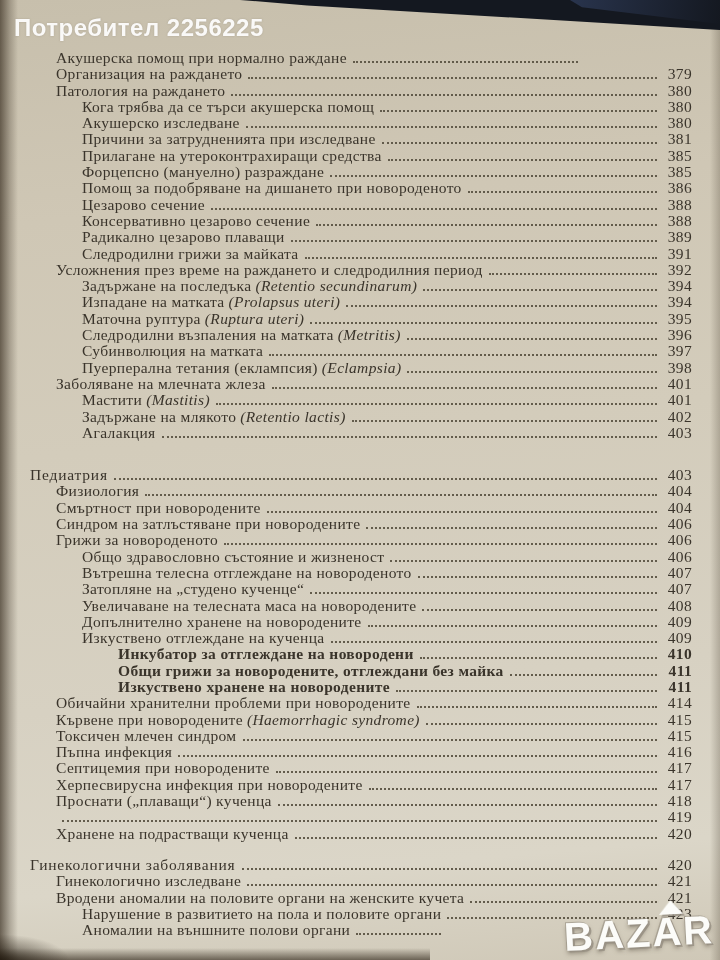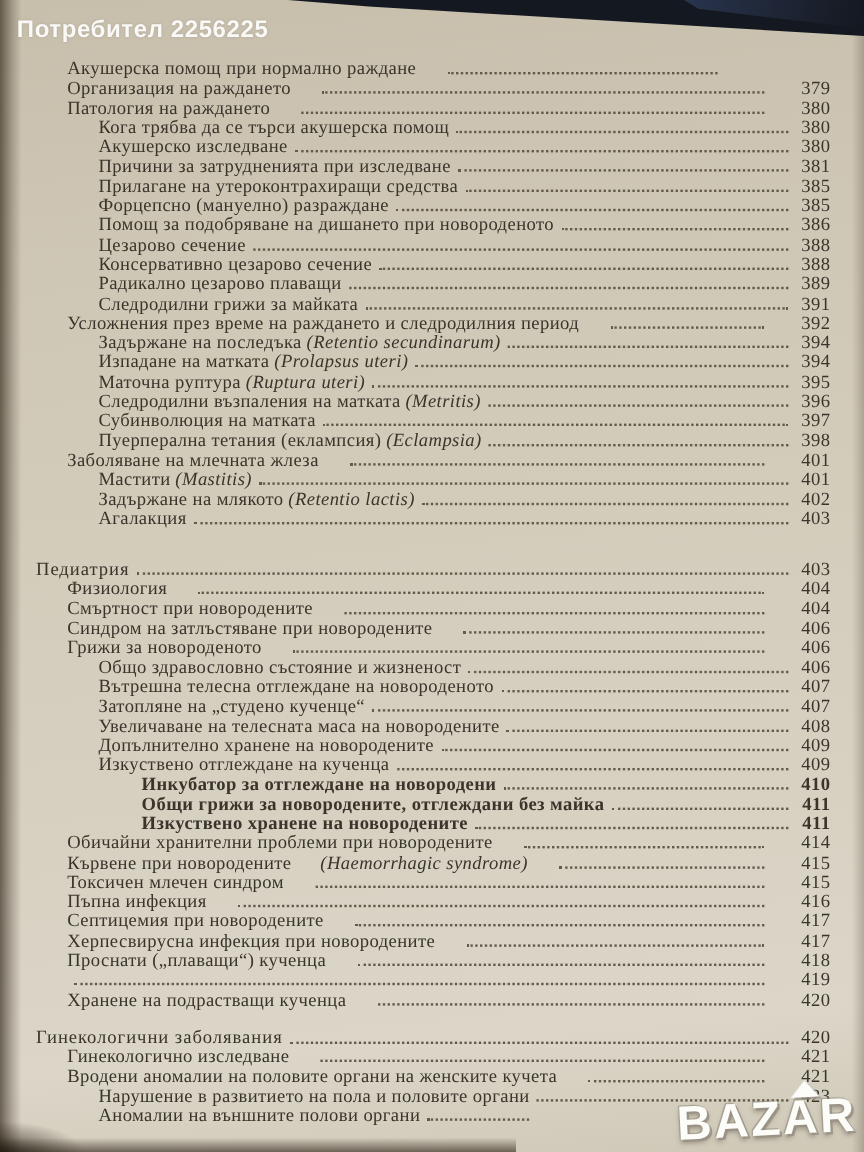--- a/index.html
+++ b/index.html
@@ -23,47 +23,47 @@
     clip-path:polygon(0 0,100% 0,100% 100%,14% 18%,0 0);}
   .corner-tr-blue{position:absolute;top:0;right:0;width:150px;height:24px;
     background:linear-gradient(100deg,rgba(43,55,82,.9),rgba(20,24,32,.95));
     clip-path:polygon(0 0,100% 0,100% 100%,8% 30%);}
   .page-shadow-r{position:absolute;right:0;top:0;bottom:0;width:10px;
     background:linear-gradient(270deg,rgba(60,50,35,.25),rgba(60,50,35,0));}
 
   
   .user-mark{position:absolute;left:14px;top:14px;
     font-family:"Liberation Sans","DejaVu Sans",sans-serif;
-    font-weight:700;font-size:20px;letter-spacing:.5px;
+    font-weight:700;font-size:24px;letter-spacing:.5px;
     color:rgba(255,255,255,.93);text-shadow:0 0 2px rgba(120,110,95,.35);}
   .bazar{position:absolute;right:6px;bottom:4px;transform:rotate(-3deg);
     font-family:"Liberation Sans","DejaVu Sans",sans-serif;
     font-weight:900;font-size:40px;letter-spacing:2px;
     color:#fcfcf9;
     text-shadow:2px 2px 0 rgba(150,143,130,.8),-1px -1px 0 rgba(150,143,130,.6),0 3px 4px rgba(90,80,65,.5);}
   .bazar .roof{position:absolute;left:96px;top:-9px;width:0;height:0;
     border-left:12px solid transparent;border-right:12px solid transparent;
     border-bottom:14px solid #fcfcf9;
     filter:drop-shadow(2px 2px 0 rgba(150,143,130,.8));}
 
   
   #toc{position:absolute;left:30px;top:50px;width:662px;font-size:15.5px;letter-spacing:.35px;}
   .row{display:flex;align-items:baseline;line-height:16.3px;white-space:nowrap;}
   .row .lbl{flex:0 0 auto;}
   .row .lat{flex:0 0 auto;font-style:italic;padding-left:4px;}
   .row .dots{flex:1 1 auto;min-width:10px;border-bottom:2px dotted #575040;
     margin:0 3px 3px 6px;opacity:.9;}
   .row .pg{flex:0 0 auto;min-width:32px;text-align:right;}
   .ind0{padding-left:0;}
-  .ind1{padding-left:26px;gap:20px;}
+  .ind1{padding-left:26px;}
   .ind2{padding-left:52px;}
   .ind3{padding-left:88px;font-weight:bold;}
   .bold .lbl{font-weight:normal;letter-spacing:.8px;}
   .gapA{margin-top:26px;}
-  .gapB{margin-top:15px;align-items:flex-end;}
+  .gapB{margin-top:15px;}
   .cut .dots{flex:0 1 auto;width:225px;}
   .cut2 .dots{flex:0 1 auto;width:85px;}
   .cut .pg,.cut2 .pg{visibility:hidden;min-width:0;}
 </style>
 </head>
 <body>
 
 <div id="photo">
   <div class="edge-left"></div>
   <div class="page-shadow-r"></div>

